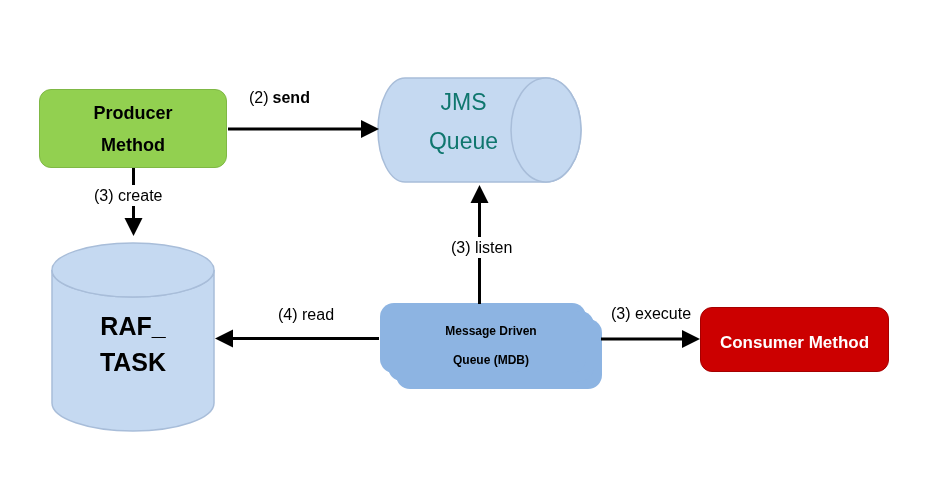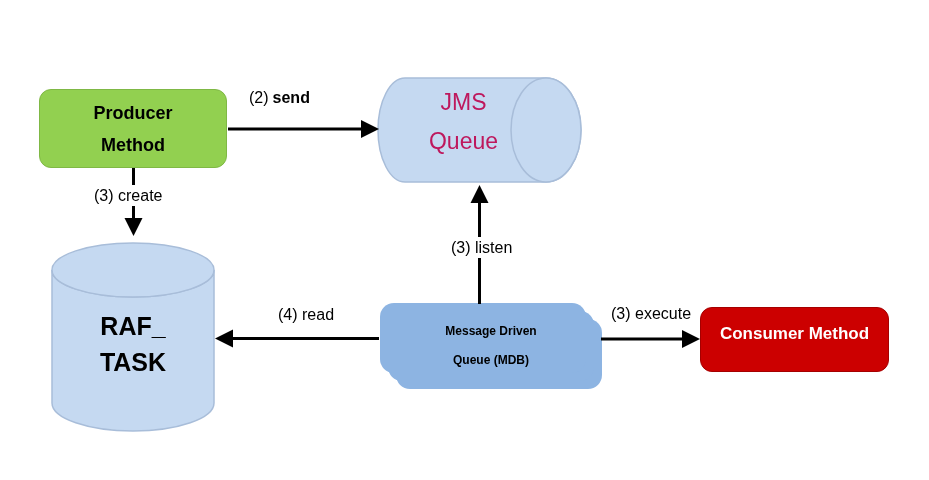--- a/index.html
+++ b/index.html
@@ -15,27 +15,27 @@
   .producer{
     left:39px;top:89px;width:188px;height:79px;
     border-radius:12px;border:1px solid #7fb845;
     font-weight:bold;font-size:18px;line-height:24px;color:#000;
   }
   
   .consumer{
     left:700px;top:307px;width:189px;height:65px;
     border-radius:12px;border:1px solid #a50000;
     font-weight:bold;font-size:17px;color:#fff;
-    justify-content:flex-start;padding-top:16px;
+    justify-content:flex-start;padding-top:25px;
   }
   
   .jms-svg{position:absolute;left:376px;top:76px;}
   .jms-text{
     left:376px;top:82px;width:175px;height:80px;
-    font-size:23px;line-height:31px;color:#be185d;text-align:right;
+    font-size:23px;line-height:31px;color:#0f766e;text-align:right;
   }
   
   .raf-svg{position:absolute;left:50px;top:241px;}
   .raf-text{
     left:50px;top:302px;width:166px;height:84px;
     font-weight:bold;font-size:25px;line-height:28px;color:#000;
   }
   
   .mdb{position:absolute;left:380px;top:303px;width:222px;height:86px;}
   .mdb .layer{position:absolute;width:206px;height:70px;border-radius:14px;}

